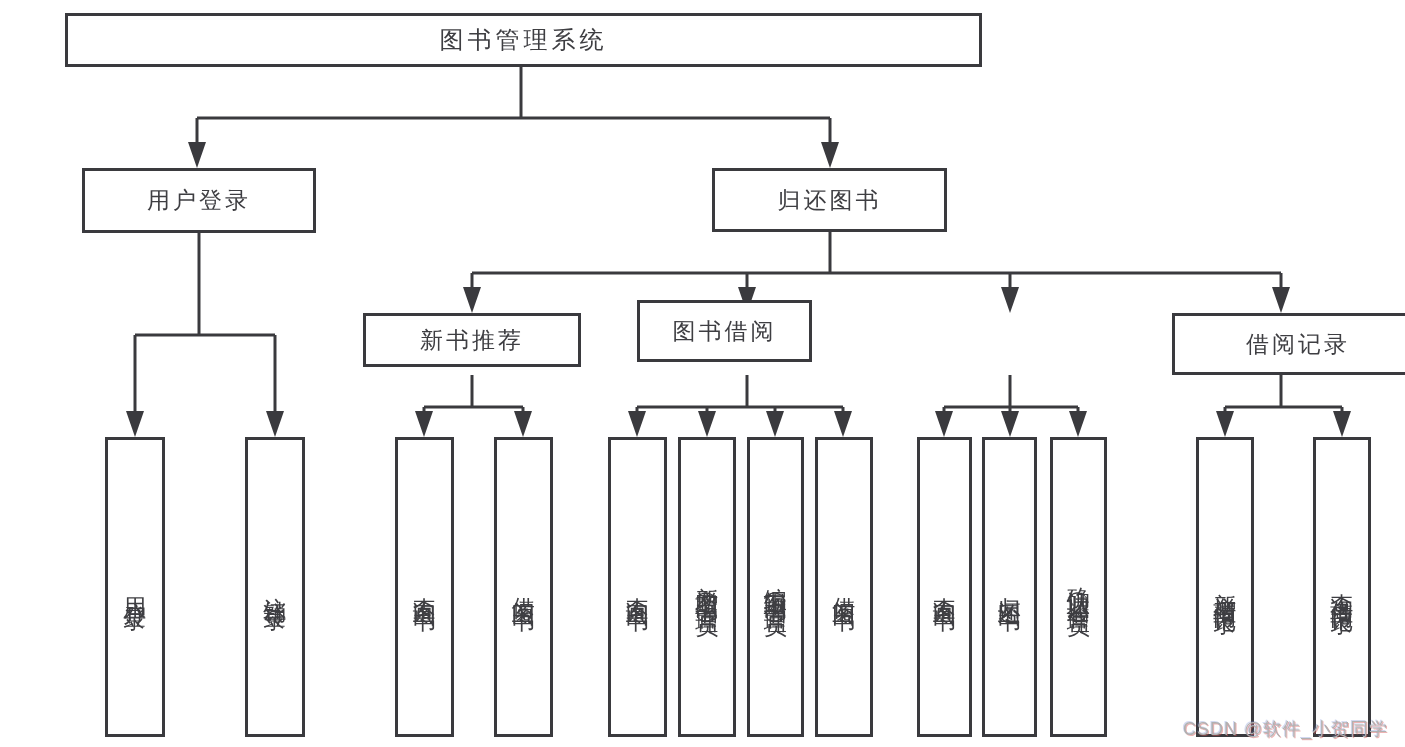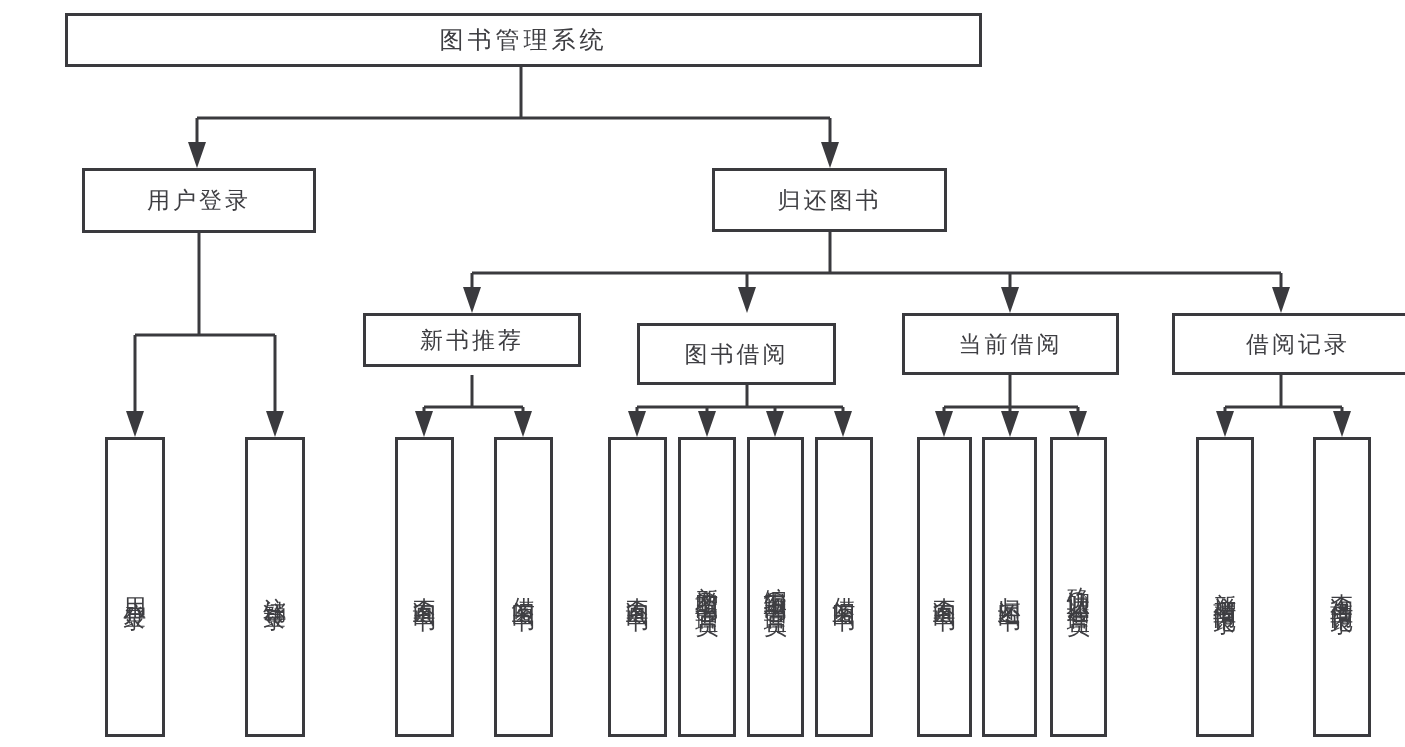--- a/index.html
+++ b/index.html
@@ -102,26 +102,26 @@
       <polygon points="1001,411 1019,411 1010,437" fill="#3a3a3e"></polygon>
       <polyline points="1078,407 1078,415" fill="none" stroke="#3a3a3e" stroke-width="3"></polyline>
       <polygon points="1069,411 1087,411 1078,437" fill="#3a3a3e"></polygon>
       <polyline points="1281,375 1281,407" fill="none" stroke="#3a3a3e" stroke-width="3"></polyline>
       <polyline points="1225,407 1342,407" fill="none" stroke="#3a3a3e" stroke-width="3"></polyline>
       <polyline points="1225,407 1225,415" fill="none" stroke="#3a3a3e" stroke-width="3"></polyline>
       <polygon points="1216,411 1234,411 1225,437" fill="#3a3a3e"></polygon>
       <polyline points="1342,407 1342,415" fill="none" stroke="#3a3a3e" stroke-width="3"></polyline>
       <polygon points="1333,411 1351,411 1342,437" fill="#3a3a3e"></polygon>
     </svg>
+  <div class="watermark">CSDN @软件_小贺同学</div>
 <div class="node h root" style="left: 21px; top: 13px; width: 917px; height: 54px; margin-left: 44px;">图书管理系统</div>
     <div class="node h" style="left: 82px; top: 168px; width: 234px; height: 65px;">用户登录</div>
     <div class="node h" style="left: 712px; top: 168px; width: 235px; height: 64px;">归还图书</div>
     <div class="node h" style="left: 363px; top: 313px; width: 218px; height: 54px;">新书推荐</div>
-    <div class="node h" style="left: 637px; top: 323px; width: 199px; height: 62px;">图书借阅</div>
-    <div class="node h" style="left: 902px; top: 313px; width: 217px; height: 62px;">当前借阅</div>
+    <div class="node h" style="left: 637px; top: 300px; width: 175px; height: 62px;">图书借阅</div>
     <div class="node h" style="left: 1172px; top: 313px; width: 252px; height: 62px;">借阅记录</div>
     <div class="node v" style="left: 105px; top: 437px; width: 60px; height: 300px;">用户登录</div>
     <div class="node v" style="left: 245px; top: 437px; width: 60px; height: 300px;">注销登录</div>
     <div class="node v" style="left: 395px; top: 437px; width: 59px; height: 300px;">查询图书</div>
     <div class="node v" style="left: 494px; top: 437px; width: 59px; height: 300px;">借阅图书</div>
     <div class="node v" style="left: 608px; top: 437px; width: 59px; height: 300px;">查询图书</div>
     <div class="node v" style="left: 678px; top: 437px; width: 58px; height: 300px;">新增图书（管理员）</div>
     <div class="node v" style="left: 747px; top: 437px; width: 57px; height: 300px;">编辑图书（管理员）</div>
     <div class="node v" style="left: 815px; top: 437px; width: 58px; height: 300px;">借阅图书</div>
     <div class="node v" style="left: 917px; top: 437px; width: 55px; height: 300px;">查询图书</div>

